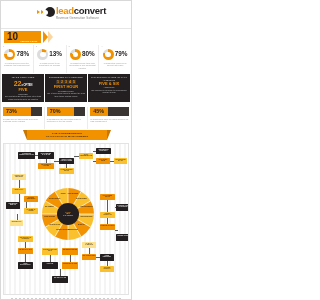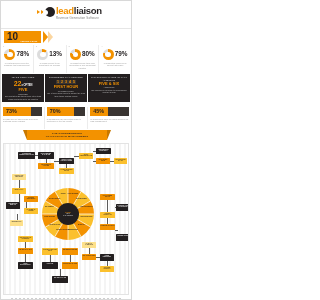--- a/index.html
+++ b/index.html
@@ -130,21 +130,21 @@
 <div class="page">
 
   <div class="header">
     <div class="logo-wrap">
       <div class="logo-mark">
         <span class="tri t1"></span>
         <span class="tri t2"></span>
         <span class="disc"></span>
       </div>
       <div class="logo-text">
-        <div class="ll"><span class="lead">lead</span><span>liaison</span></div>
+        <div class="ll"><span class="lead">lead</span><span>convert</span></div>
         <div class="tagline">Revenue Generation Software</div>
       </div>
     </div>
   </div>
 
   <div class="badge-band">
     <div class="badge">
       <span class="num">10</span>
       <span class="blines">
         <span class="bline">STATISTICS</span><br>

